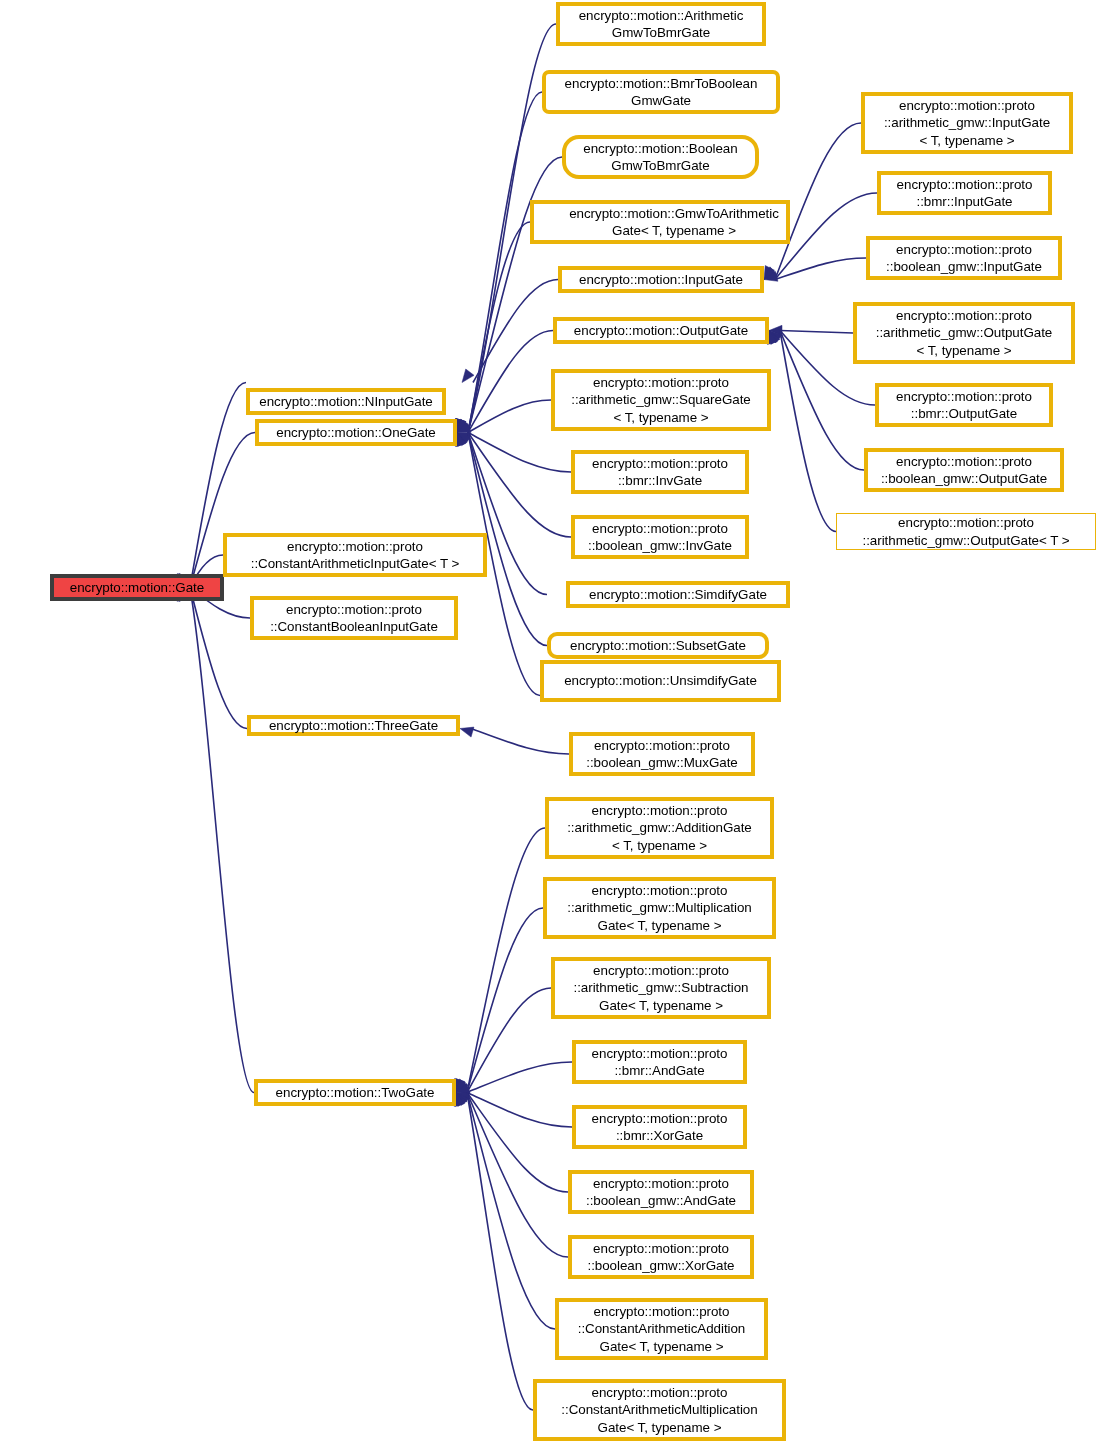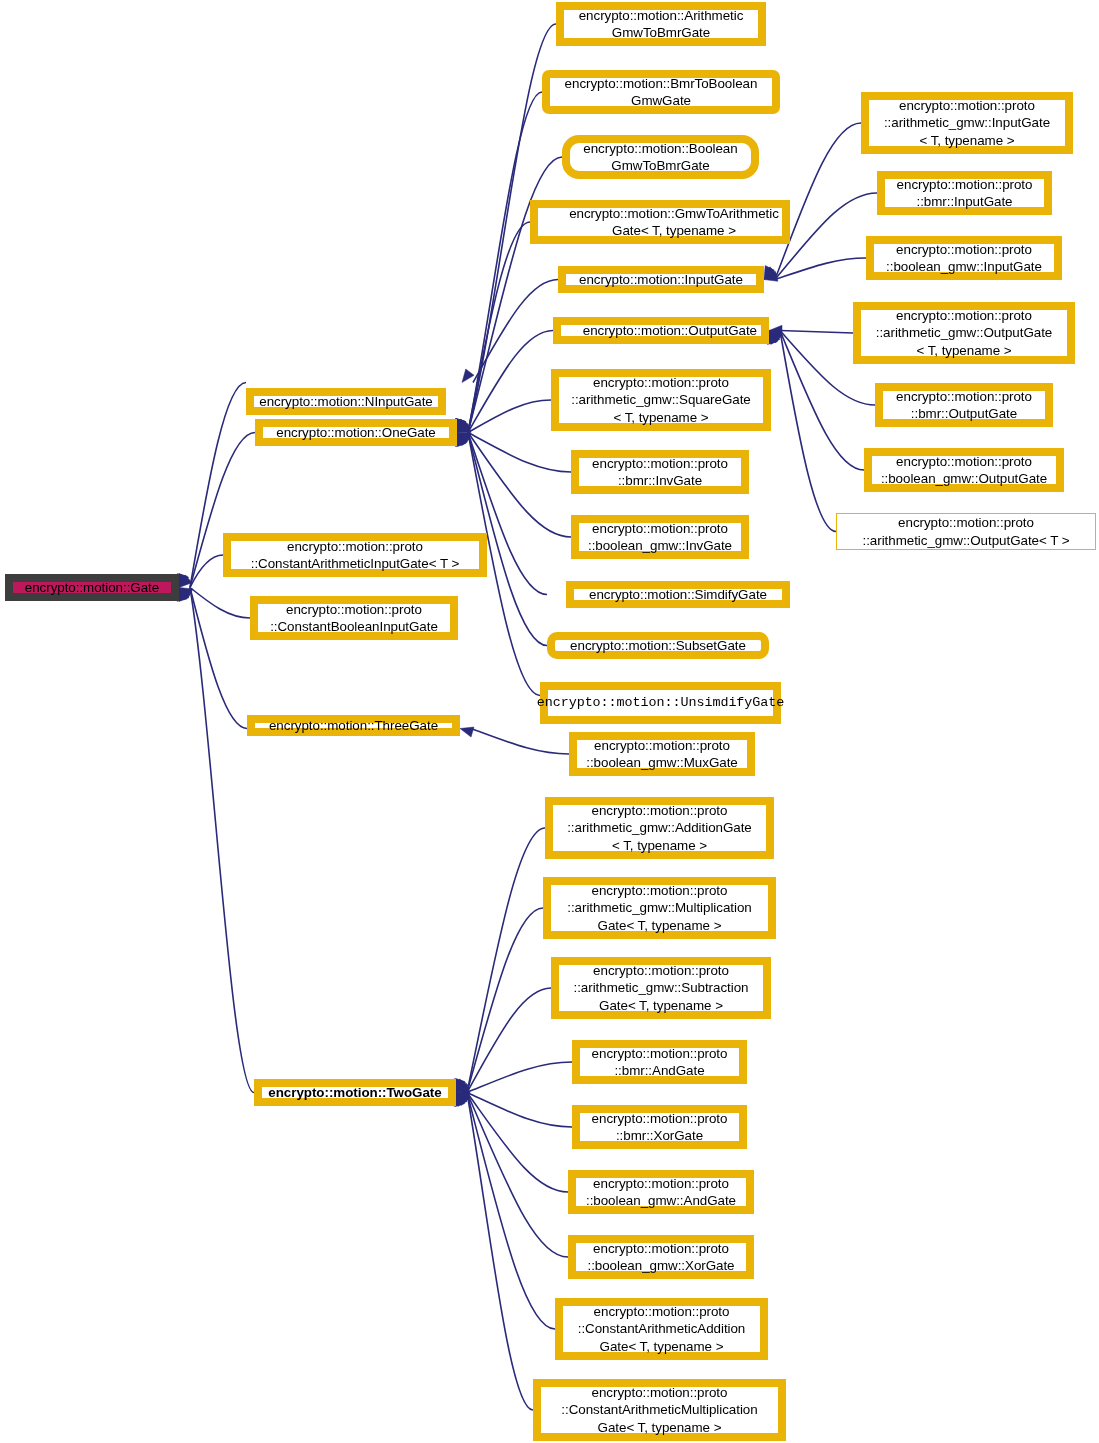--- a/index.html
+++ b/index.html
@@ -2,35 +2,35 @@
 <html><head>
 <meta charset="utf-8">
 <style>
   html,body{margin:0;padding:0;background:#ffffff;}
   body{font-family:"Liberation Sans", sans-serif;}
   #diagram-root{position:relative;width:1099px;height:1443px;background:#fff;overflow:hidden;}
   svg#edges{position:absolute;left:0;top:0;width:1099px;height:1443px;}
   .node{
     position:absolute;
     box-sizing:border-box;
-    border:8px solid #eab308;
+    border:4px solid #eab308;
     background:#ffffff;
     color:#000000;
     display:flex;
     align-items:center;
     justify-content:center;
     text-align:center;
     font-size:13.4px;
     line-height:17.5px;
     white-space:pre-line;
     letter-spacing:-0.05px;
     cursor:pointer;
   }
   .node.thin{border-width:1px;}
-  .node.root{background:#be185d;border-color:#3d3d3d;}
+  .node.root{background:#ef4444;border-color:#3d3d3d;margin-left:45px;}
   .node span{display:block;padding:0 4px;}
 </style>
 </head>
 <body>
 
 <div id="diagram-root">
   <svg id="edges" xmlns="http://www.w3.org/2000/svg">
       <g>
         <path d="M 246 382.5 C 225.9 382.5, 209.15 474.75, 190 587.5" fill="none" stroke="#2a2a7a" stroke-width="1.6"></path>
         <polygon points="179,587.5 177.33478343450344,573.5979478568811 187.38177568920514,576.2845715063645" fill="#2a2a7a" stroke="#2a2a7a" stroke-width="0.5"></polygon>
@@ -174,41 +174,41 @@
     </svg>
   <div id="nodes-layer">
       <div class="node root" style="left: 5px; top: 574px; width: 174px; height: 27px;"><span>encrypto::motion::Gate</span></div>
       <div class="node" style="left: 246px; top: 368px; width: 200px; height: 27px; margin-top: 20px;"><span>encrypto::motion::NInputGate</span></div>
       <div class="node" style="left: 255px; top: 419px; width: 202px; height: 27px;"><span>encrypto::motion::OneGate</span></div>
       <div class="node" style="left: 223px; top: 533px; width: 264px; height: 44px;"><span>encrypto::motion::proto
 ::ConstantArithmeticInputGate&lt; T &gt;</span></div>
       <div class="node" style="left: 250px; top: 596px; width: 208px; height: 44px;"><span>encrypto::motion::proto
 ::ConstantBooleanInputGate</span></div>
       <div class="node" style="left: 247px; top: 715px; width: 213px; height: 21px;"><span>encrypto::motion::ThreeGate</span></div>
-      <div class="node" style="left: 254px; top: 1079px; width: 202px; height: 27px; font-weight: bold;"><span>encrypto::motion::TwoGate</span></div>
+      <div class="node" style="left: 254px; top: 1079px; width: 202px; height: 27px;"><span>encrypto::motion::TwoGate</span></div>
       <div class="node" style="left: 556px; top: 2px; width: 210px; height: 44px;"><span>encrypto::motion::Arithmetic
 GmwToBmrGate</span></div>
       <div class="node" style="left: 542px; top: 70px; width: 238px; height: 44px; border-radius: 7px;"><span>encrypto::motion::BmrToBoolean
 GmwGate</span></div>
       <div class="node" style="left: 562px; top: 135px; width: 197px; height: 44px; border-radius: 17px;"><span>encrypto::motion::Boolean
 GmwToBmrGate</span></div>
       <div class="node" style="left: 530px; top: 200px; width: 260px; height: 44px; padding-left: 28px;"><span>encrypto::motion::GmwToArithmetic
 Gate&lt; T, typename &gt;</span></div>
       <div class="node" style="left: 558px; top: 266px; width: 206px; height: 27px;"><span>encrypto::motion::InputGate</span></div>
-      <div class="node" style="left: 553px; top: 317px; width: 216px; height: 27px; justify-content: flex-end;"><span>encrypto::motion::OutputGate</span></div>
+      <div class="node" style="left: 553px; top: 317px; width: 216px; height: 27px;"><span>encrypto::motion::OutputGate</span></div>
       <div class="node" style="left: 551px; top: 369px; width: 220px; height: 62px;"><span>encrypto::motion::proto
 ::arithmetic_gmw::SquareGate
 &lt; T, typename &gt;</span></div>
       <div class="node" style="left: 571px; top: 450px; width: 178px; height: 44px;"><span>encrypto::motion::proto
 ::bmr::InvGate</span></div>
       <div class="node" style="left: 571px; top: 515px; width: 178px; height: 44px;"><span>encrypto::motion::proto
 ::boolean_gmw::InvGate</span></div>
       <div class="node" style="left: 566px; top: 581px; width: 224px; height: 27px;"><span>encrypto::motion::SimdifyGate</span></div>
       <div class="node" style="left: 547px; top: 632px; width: 222px; height: 27px; border-radius: 10px;"><span>encrypto::motion::SubsetGate</span></div>
-      <div class="node" style="left: 540px; top: 682px; width: 241px; height: 42px; font-family: Liberation Mono, monospace;"><span>encrypto::motion::UnsimdifyGate</span></div>
+      <div class="node" style="left: 540px; top: 660px; width: 241px; height: 42px;"><span>encrypto::motion::UnsimdifyGate</span></div>
       <div class="node" style="left: 569px; top: 732px; width: 186px; height: 44px;"><span>encrypto::motion::proto
 ::boolean_gmw::MuxGate</span></div>
       <div class="node" style="left: 861px; top: 92px; width: 212px; height: 62px;"><span>encrypto::motion::proto
 ::arithmetic_gmw::InputGate
 &lt; T, typename &gt;</span></div>
       <div class="node" style="left: 877px; top: 171px; width: 175px; height: 44px;"><span>encrypto::motion::proto
 ::bmr::InputGate</span></div>
       <div class="node" style="left: 866px; top: 236px; width: 196px; height: 44px;"><span>encrypto::motion::proto
 ::boolean_gmw::InputGate</span></div>
       <div class="node" style="left: 853px; top: 302px; width: 222px; height: 62px;"><span>encrypto::motion::proto

